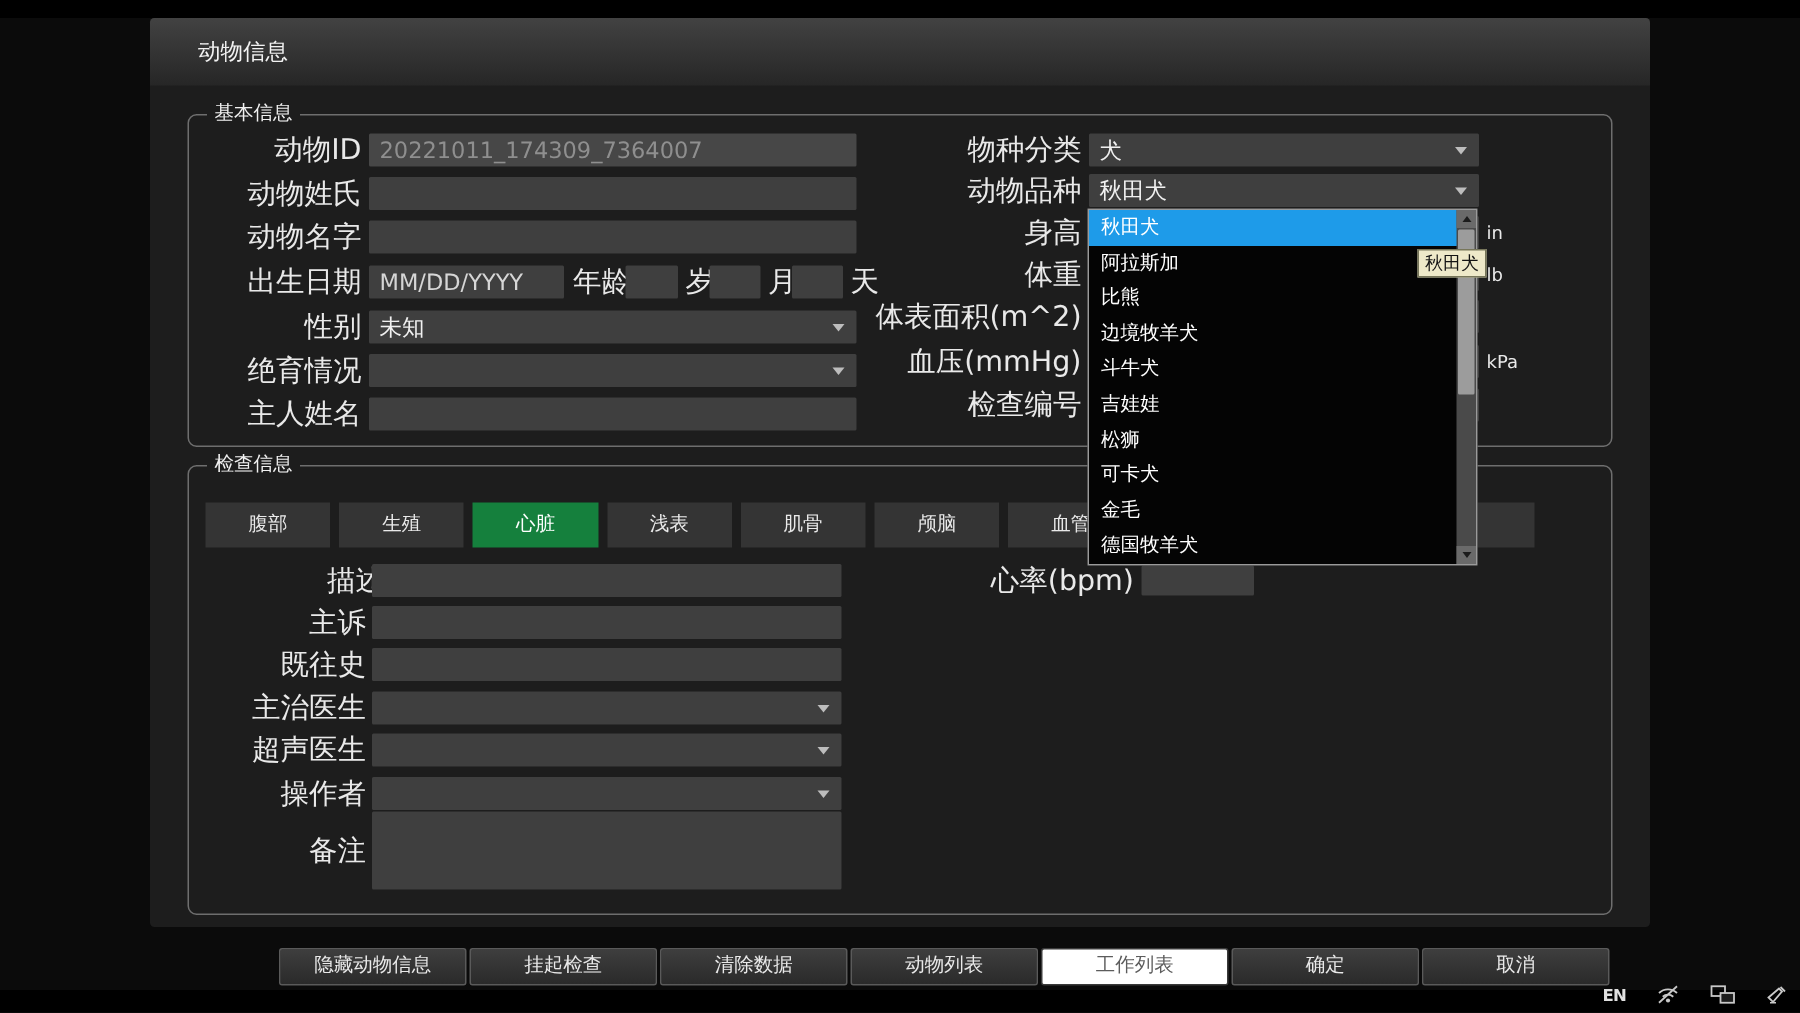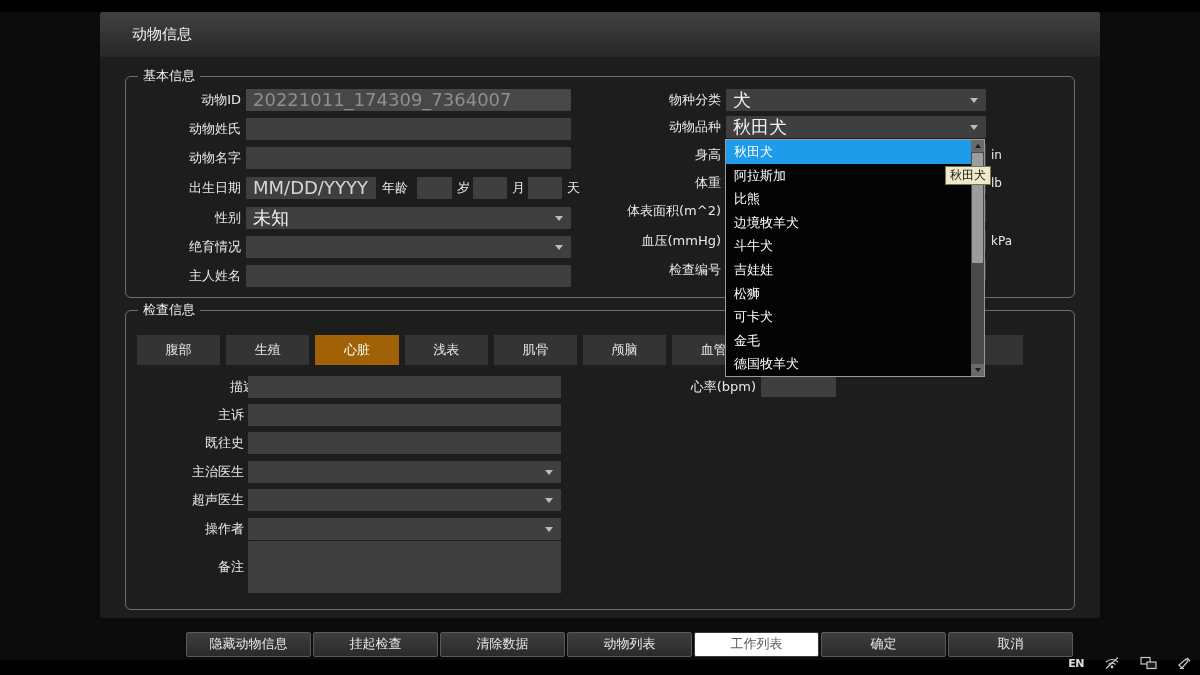--- a/index.html
+++ b/index.html
@@ -11,23 +11,23 @@
   .dialog{position:absolute;left:100px;top:12px;width:1000px;height:606px;background:#1d1d1d;border-radius:3px}
   .titlebar{position:absolute;left:0;top:0;width:1000px;height:45px;
             background:linear-gradient(#424242,#262626);border-radius:3px 3px 0 0}
   .title{position:absolute;left:32px;top:0;line-height:45px;color:#f2f2f2;font-size:15px}
 
   .group{position:absolute;border:1px solid #6e6e6e;border-radius:6px;box-sizing:border-box}
   .group-label{position:absolute;top:-9px;left:12px;background:#1d1d1d;padding:0 5px;color:#f0f0f0;font-size:13px;line-height:16px}
   .g1{left:25px;top:64px;width:950px;height:222px}
   .g2{left:25px;top:298px;width:950px;height:300px}
 
-  .lbl{position:absolute;color:#e9e9e9;font-size:13px;line-height:22px;text-align:right;white-space:nowrap}
+  .lbl{position:absolute;color:#e9e9e9;font-size:19px;line-height:22px;text-align:right;white-space:nowrap}
   .inp{position:absolute;background:#3f3f3f;height:22px;border-radius:1px;box-sizing:border-box}
-  .inp .val{display:block;padding:0 7px;line-height:22px;font-size:18px;color:#f0f0f0;white-space:nowrap;overflow:hidden}
+  .inp .val{display:block;padding:0 7px;line-height:22px;font-size:15px;color:#f0f0f0;white-space:nowrap;overflow:hidden}
   .inp.dis{background:#474747}
   .inp.dis .val{color:#8f8f8f}
   .inp .ph{color:#d6d6d6}
   .chev{position:absolute;right:8px;top:9px;width:0;height:0;
         border-left:4px solid transparent;border-right:4px solid transparent;border-top:5px solid #bdbdbd}
   .unit{position:absolute;color:#e9e9e9;font-size:12px;line-height:22px}
 
   
   .popup{position:absolute;left:625px;top:127px;width:260px;height:238px;background:#040404;
          border:1px solid #9a9a9a;box-sizing:border-box;z-index:10}
@@ -39,21 +39,21 @@
   .parrow.up{top:0}.parrow.down{bottom:0}
   .tri-up{width:0;height:0;border-left:3px solid transparent;border-right:3px solid transparent;border-bottom:4px solid #1c1c1c}
   .tri-down{width:0;height:0;border-left:3px solid transparent;border-right:3px solid transparent;border-top:4px solid #1c1c1c}
 
   .tooltip{position:absolute;left:845px;top:154px;height:17px;padding:0 4px;background:#eee9c9;
            border:1px solid #77765a;color:#141414;font-size:12px;line-height:17px;z-index:12;white-space:nowrap}
 
   
   .tabs{position:absolute;left:11px;top:24px;width:886px;height:30px;display:flex;gap:6px}
   .tab{flex:1;background:#343434;color:#e9e9e9;font-size:13px;text-align:center;line-height:30px;white-space:nowrap;overflow:hidden}
-  .tab.selected{background:#a16207;color:#fff}
+  .tab.selected{background:#15803d;color:#fff}
   .comment-box{position:absolute;left:122px;top:230px;width:313px;height:52px;background:#3f3f3f;border-radius:1px}
 
   .btnrow{position:absolute;left:186px;top:632px;display:flex;gap:2px}
   .btn{width:125px;height:25px;box-sizing:border-box;background:linear-gradient(#3e3e3e,#2a2a2a);
        border:1px solid #5a5a5a;border-radius:2px;color:#e9e9e9;font-size:13px;text-align:center;line-height:22px;white-space:nowrap}
   .btn.disabled{color:#5c5c5c;background:#ffffff;border-color:#3a3a3a}
 
   .statusbar{position:absolute;right:8px;bottom:5px;display:flex;gap:20px;align-items:center;z-index:20}
   .lang{color:#e0e0e0;font-size:11px;font-weight:bold;letter-spacing:-.5px}
   .sicon{display:block}

